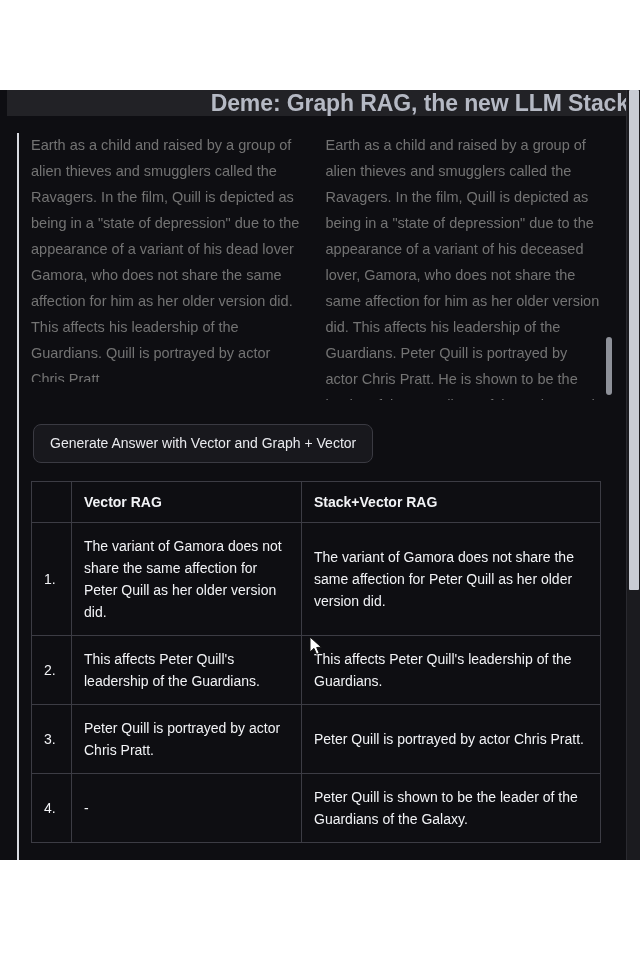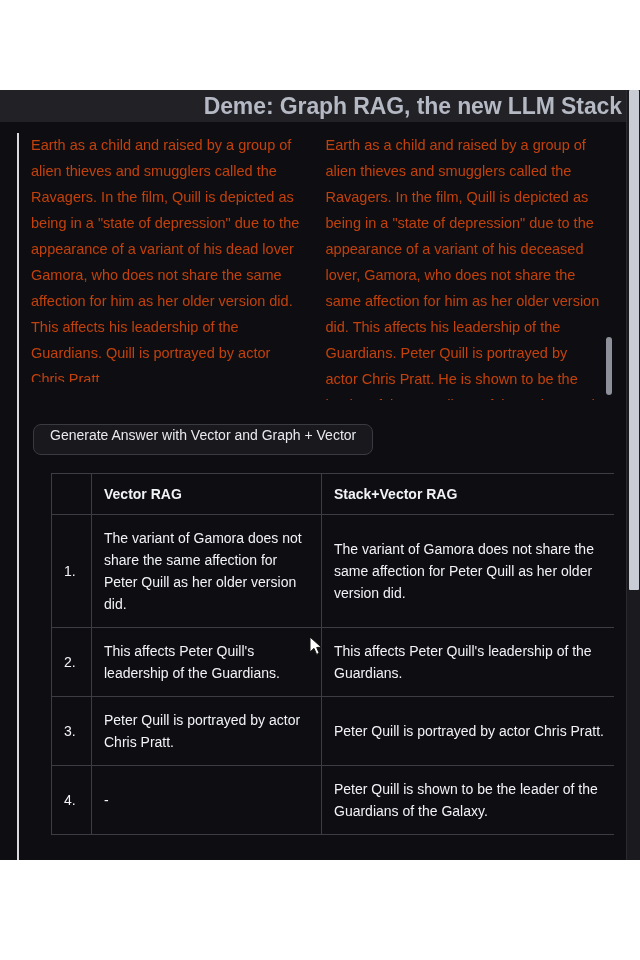--- a/index.html
+++ b/index.html
@@ -31,22 +31,22 @@
     position: absolute;
     left: 2px; top: 0px;
     width: 10px; height: 500px;
     background: #c9ccd4;
     border-radius: 1px;
   }
 
   
   #title-bar {
     position: absolute;
-    left: 0; top: 0;
-    width: 626px; height: 32px;
+    left: 7px; top: 0;
+    width: 626px; height: 26px;
     background: #222226;
     display: flex;
     align-items: center;
     justify-content: flex-end;
     padding-right: 4px;
   }
   #app-title {
     color: #b5b9c4;
     font-size: 23px;
     font-weight: bold;
@@ -76,21 +76,21 @@
     position: relative;
     display: flex;
     gap: 20px;
     width: 595px;
     height: 270px;
     padding: 0px 14px 0 12px;
   }
   .answer-pane {
     position: relative;
     width: 278px;
-    color: #c2410c;
+    color: #737373;
     font-size: 14.5px;
     line-height: 26px;
     overflow: hidden;
   }
   .answer-pane p { margin: 0; }
   .answer-pane.left  { height: 250px; }
   .answer-pane.right { height: 268px; }
 
   
   #inner-scrollbar-track {
@@ -112,38 +112,37 @@
     padding: 22px 0 0 14px;
   }
   #generate-button {
     display: inline-block;
     background: #18181d;
     color: #e9eaee;
     border: 1px solid #3a3a42;
     border-radius: 8px;
     font-size: 14px;
     font-family: "Liberation Sans", sans-serif;
-    padding: 2px 16px 11px 16px;
+    padding: 10px 16px 11px 16px;
     cursor: pointer;
     white-space: nowrap;
   }
 
   
   #compare-heading {
     color: #ffffff;
     font-size: 26px;
     font-weight: bold;
     letter-spacing: -0.3px;
     padding: 32px 0 0 12px;
   }
 
   
   #compare-table-wrap {
     padding: 18px 14px 0 12px;
-    margin-left: 20px;
   }
   table#compare-table {
     width: 569px;
     border-collapse: collapse;
     table-layout: fixed;
   }
   #compare-table th, #compare-table td {
     border: 1px solid #3c3c44;
     color: #f2f3f6;
     vertical-align: middle;

